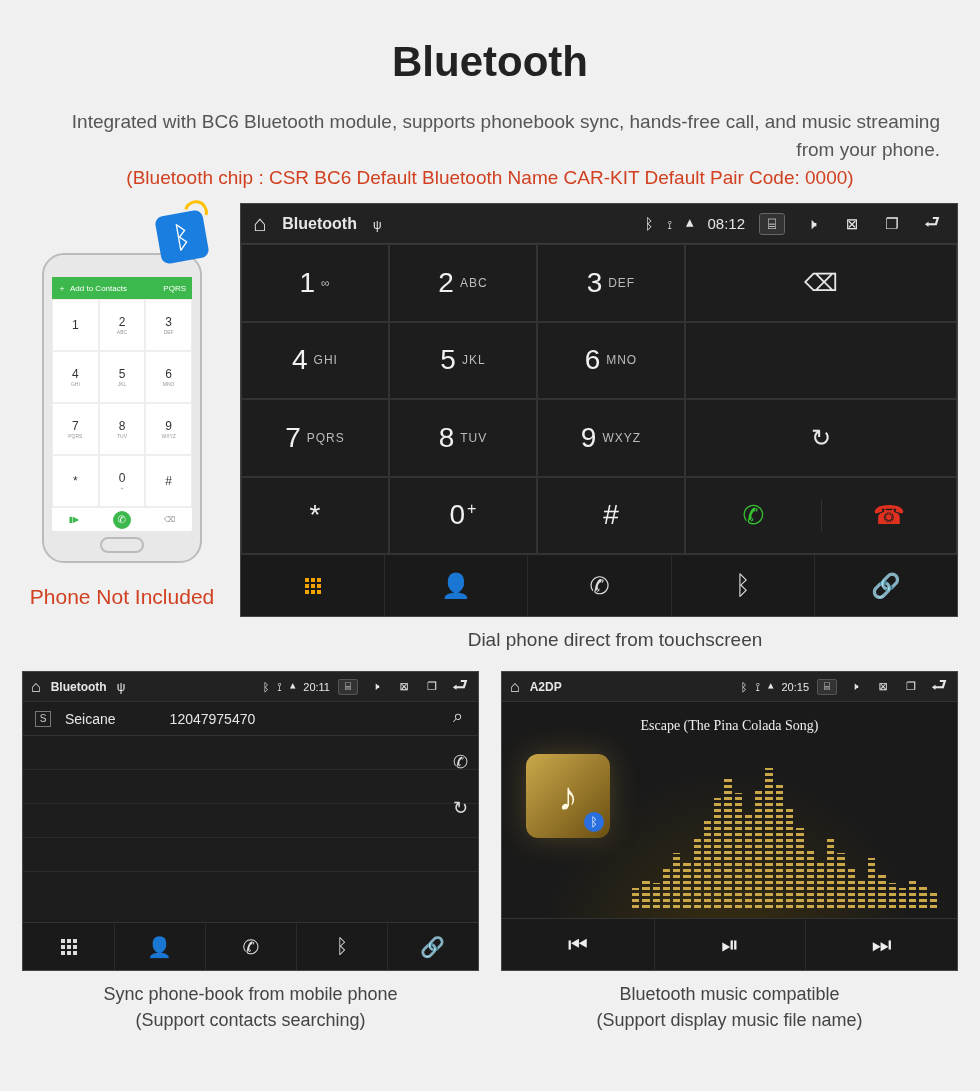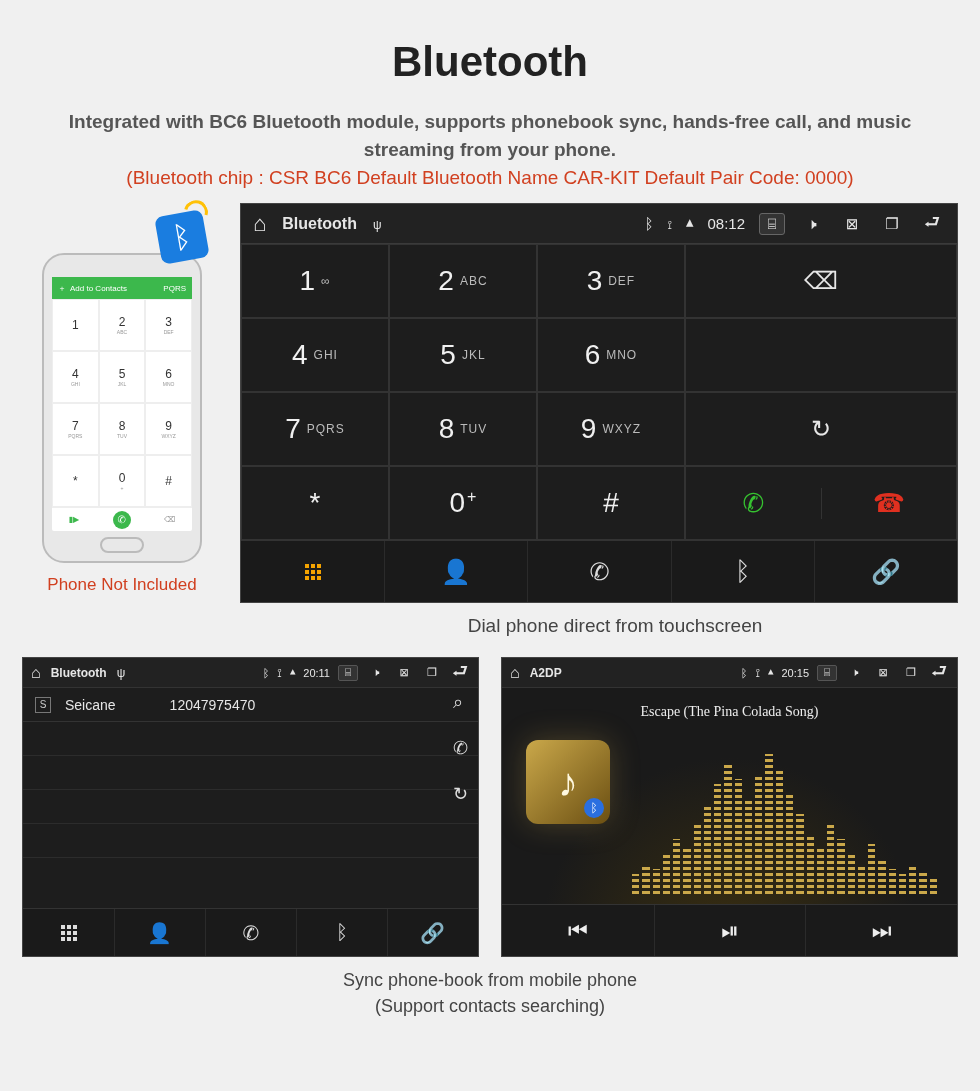--- a/index.html
+++ b/index.html
@@ -12,26 +12,25 @@
     overflow: hidden;
   }
   .page-title {
     text-align: center;
     font-size: 42px;
     font-weight: bold;
     color: #222;
     padding-top: 38px;
   }
   .page-sub {
-    text-align: center;
+    text-align: right;
     font-size: 19px;
     color: #555;
     margin: 22px 40px 4px 40px;
     line-height: 1.45;
-    font-weight: bold;
   }
   .page-red {
     text-align: center;
     font-size: 19px;
     color: #d14020;
     margin: 4px 20px 14px 20px;
   }
 
   .top-row {
     display: flex;
@@ -124,22 +123,22 @@
   }
   .ph-bottom .dot { width: 18px; height: 18px; border-radius: 50%; background: #3cb84c; color:#fff; display:flex;align-items:center;justify-content:center;font-size:10px;}
   .phone-home-btn {
     width: 44px; height: 16px;
     border: 2px solid #bbb;
     border-radius: 10px;
     margin-top: 6px;
   }
   .phone-note {
     color: #d14020;
-    font-size: 17px;
-    margin-top: 12px;
+    font-size: 21px;
+    margin-top: 22px;
   }
 
   .hu-panel {
     flex: 1;
     background: #1d1d1d;
     color: #e6e6e6;
     border: 1px solid #444;
     display: flex;
     flex-direction: column;
   }
@@ -700,13 +699,17 @@
         </div>
     </div>
   </div>
 </div>
 
 <div class="bottom-captions">
   <div>
     <span>Sync phone-book from mobile phone</span><br>
     <span>(Support contacts searching)</span>
   </div>
+  <div>
+    <span>Bluetooth music compatible</span><br>
+    <span>(Support display music file name)</span>
+  </div>
 </div>
 
 </body></html>

